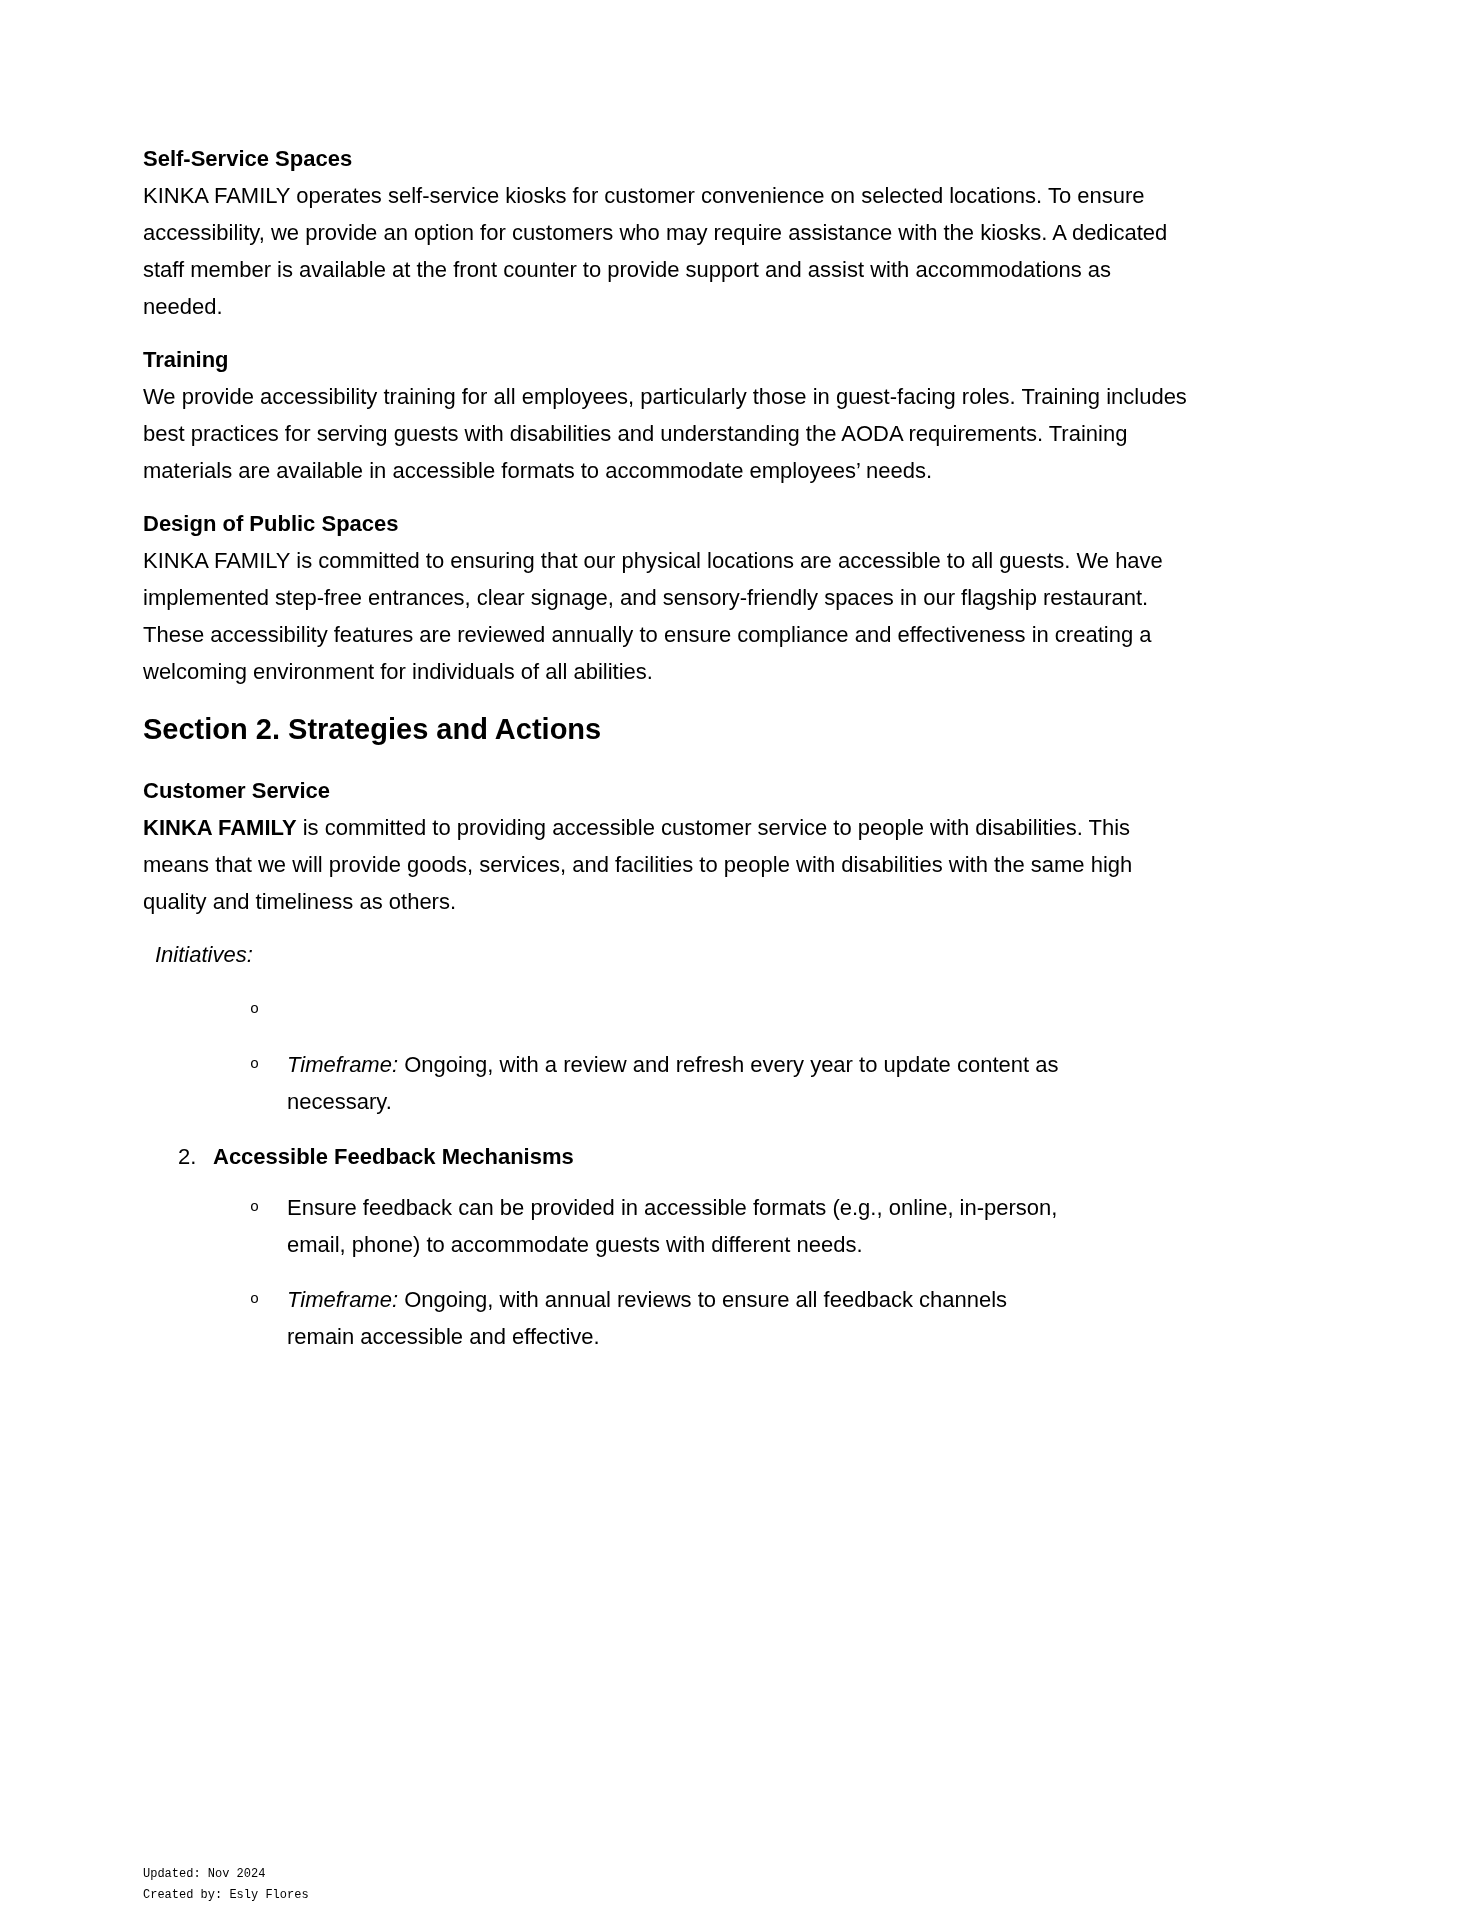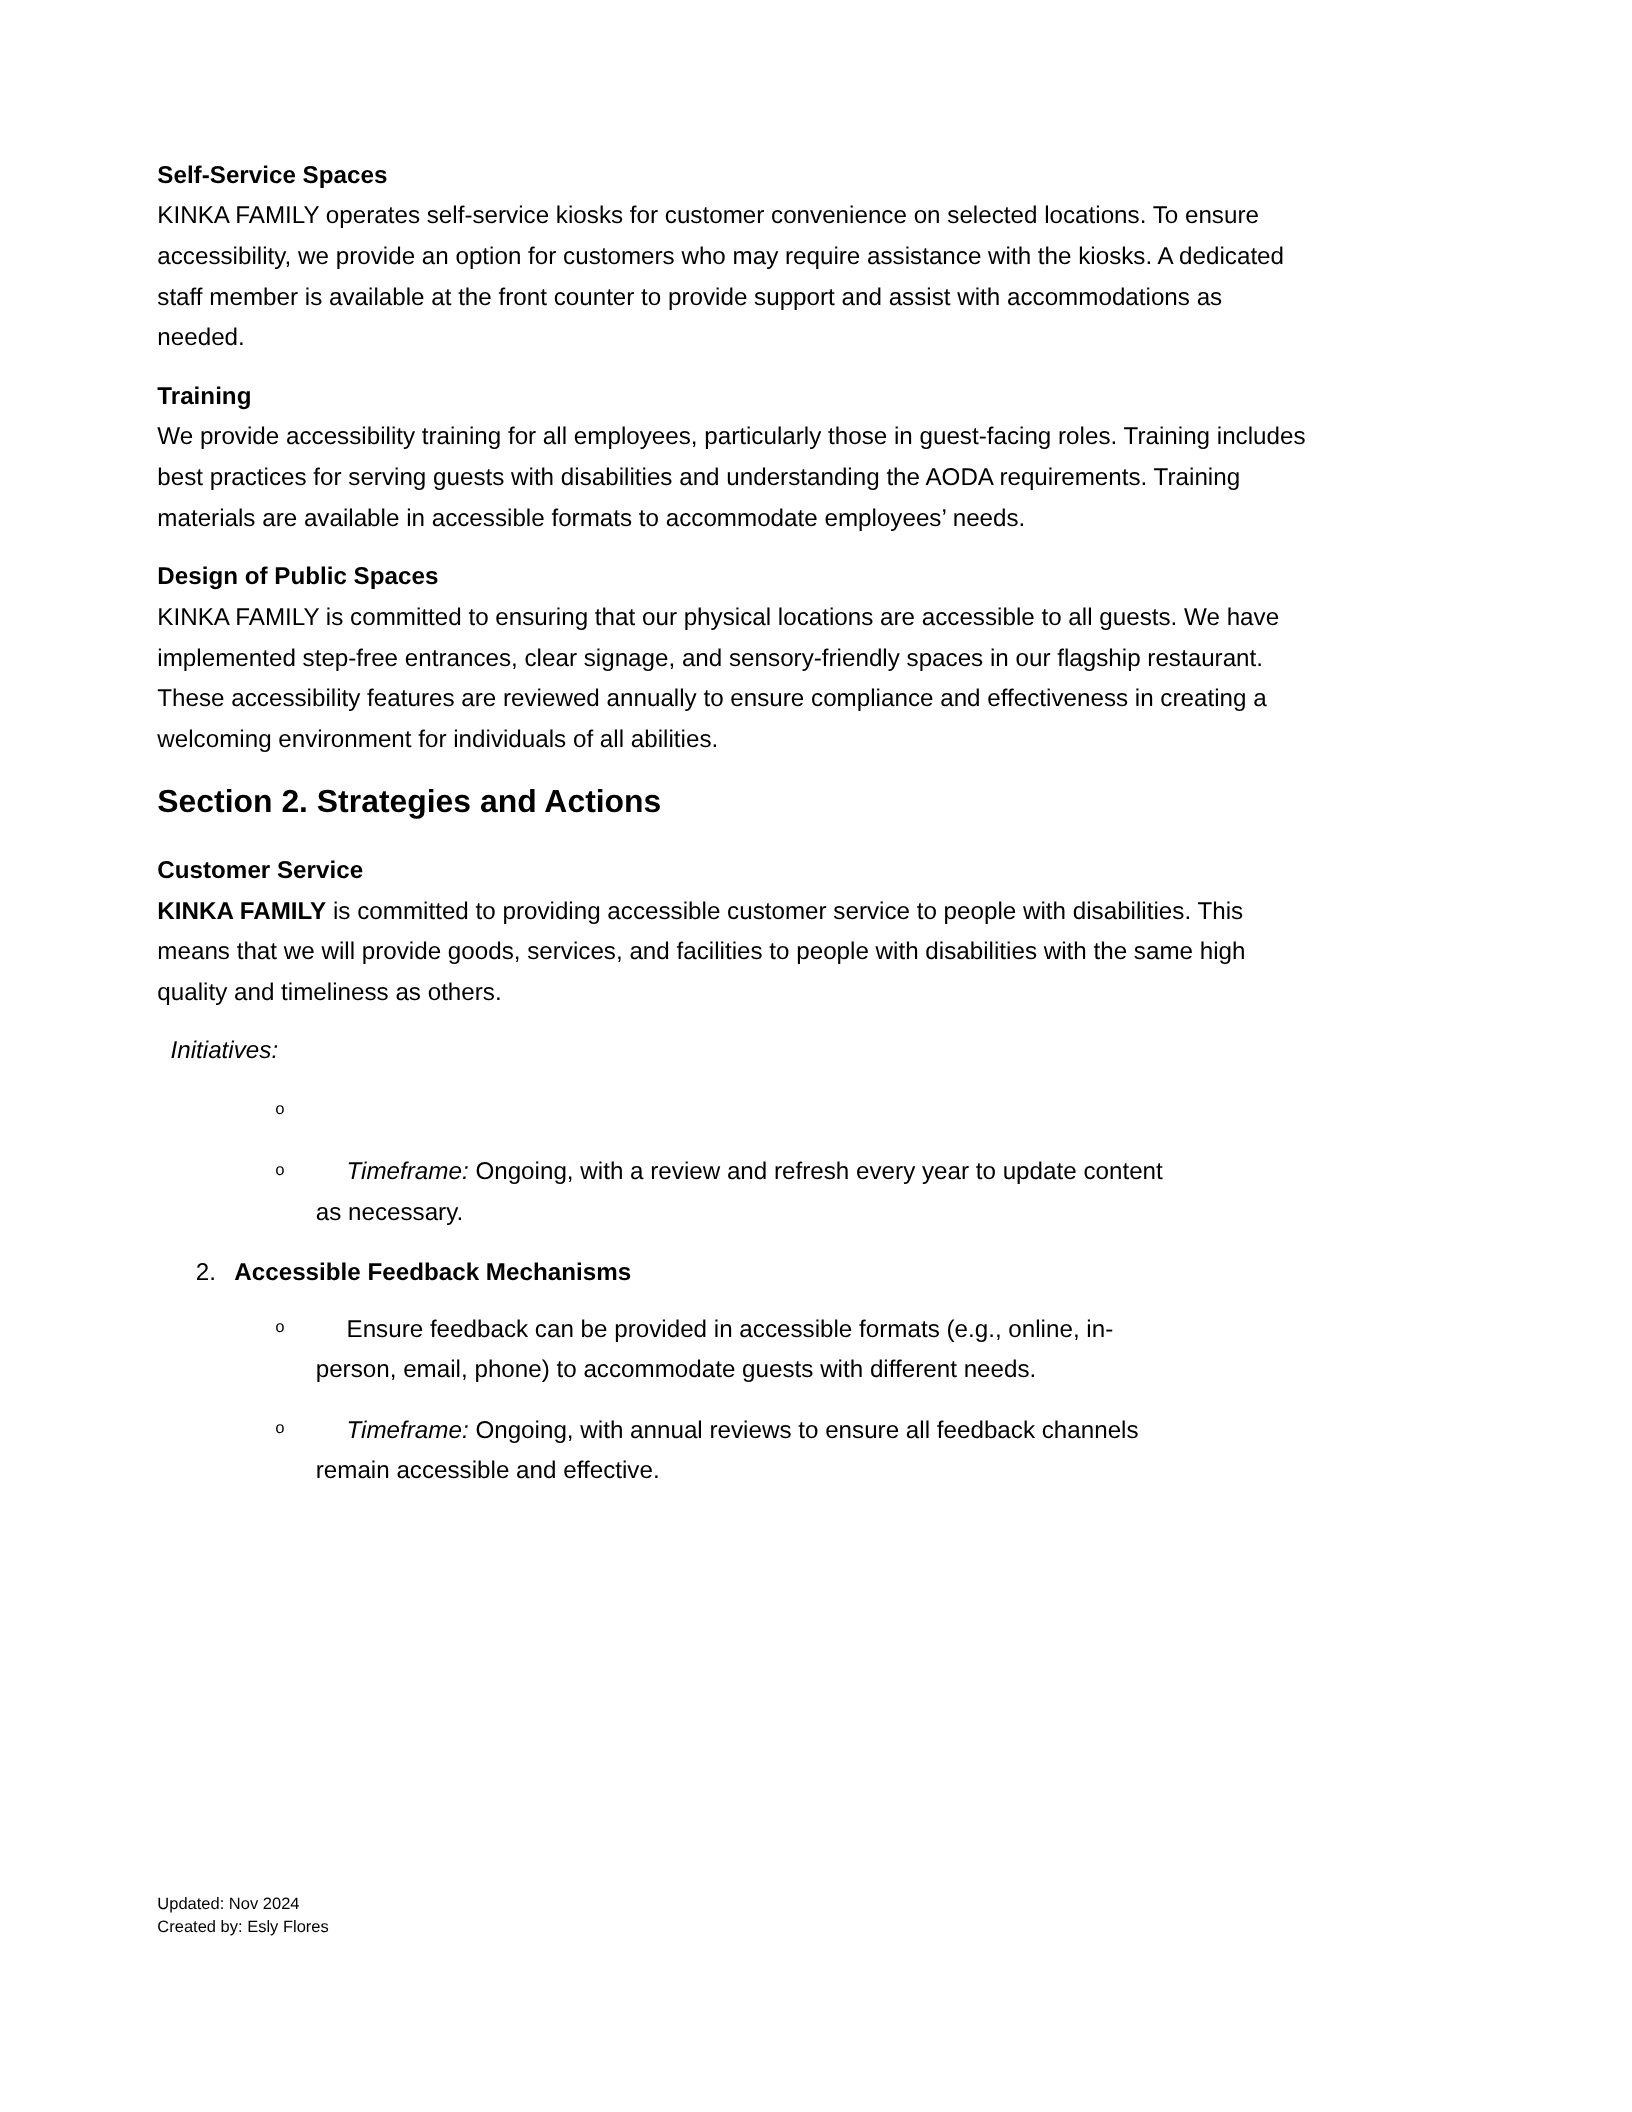--- a/index.html
+++ b/index.html
@@ -23,23 +23,23 @@
 
   .initiatives-label { font-size: 22px; font-style: italic; line-height: 37px; margin: 0 0 18px 12px; }
 
   .numbered-item { margin: 0 0 14px 35px; font-size: 22px; line-height: 37px; }
   .numbered-item .num { display: inline-block; width: 35px; }
   .numbered-item .title { font-weight: 700; }
 
   .sub-item { display: flex; margin: 0 0 18px 107px; font-size: 22px; line-height: 37px; }
   .sub-marker { width: 37px; flex: 0 0 37px; font-size: 15px; line-height: 37px; font-family: "Liberation Mono", monospace; }
   .sub-text { width: 790px; margin: 0; }
-  .sub-text em { font-style: italic; margin-left: 28px; }
+  .sub-text em { font-style: italic; }
 
-  .footer { position: absolute; left: 143px; top: 1720px; font-size: 15px; line-height: 21px; }
+  .footer { position: absolute; left: 143px; top: 1864px; font-size: 12px; line-height: 21px; font-family: Liberation Mono, monospace; }
 </style>
 </head>
 <body>
 
 <div class="page">
   <div class="content">
 
     <section class="block">
       <h3>Self-Service Spaces</h3>
       <p>KINKA FAMILY operates self-service kiosks for customer convenience on selected locations. To ensure accessibility, we provide an option for customers who may require assistance with the kiosks. A dedicated staff member is available at the front counter to provide support and assist with accommodations as needed.</p>

